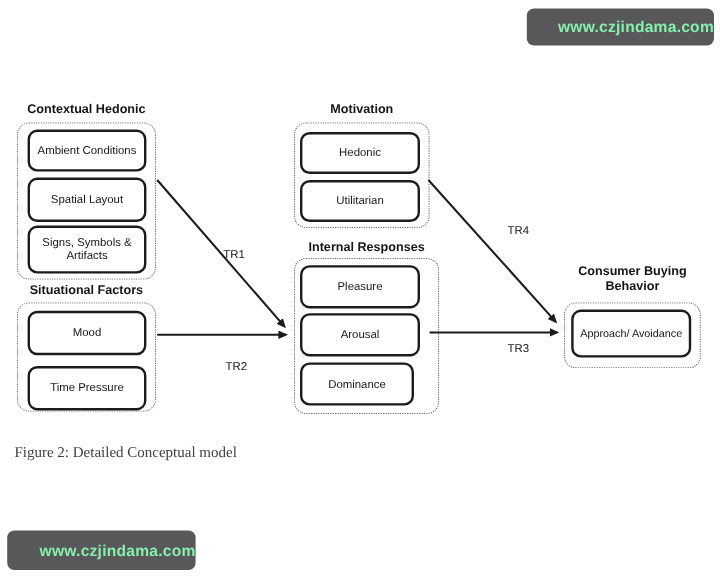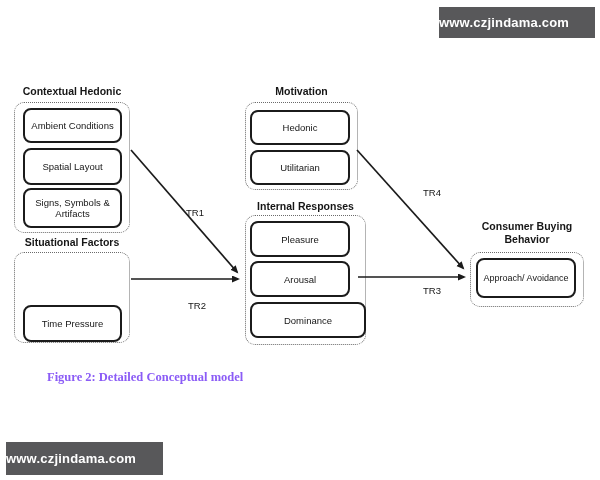--- a/index.html
+++ b/index.html
@@ -2,23 +2,23 @@
 <html><head>
 <meta charset="utf-8">
 <style>
   html,body{margin:0;padding:0;background:#fff;}
   .screen{
     position:relative;width:600px;height:480px;background:#ffffff;overflow:hidden;
     font-family:"Liberation Sans", sans-serif;color:#161616;
   }
   
   .banner{
-    position:absolute;background:#58585a;color:#ffffff;
-    display:flex;align-items:center;justify-content:flex-start;
-    font-size:13px;font-weight:bold;letter-spacing:.2px;
+    position:absolute;background:#58585a;color:#86efac;
+    display:flex;align-items:center;justify-content:flex-end;
+    font-size:13px;font-weight:bold;letter-spacing:.2px;border-radius:6px;
   }
   .banner-top{left:439px;top:7px;width:156px;height:31px;}
   .banner-bottom{left:6px;top:442px;width:157px;height:33px;}
 
   
   .group{position:absolute;}
   .group-title{
     position:absolute;left:0;top:0;width:100%;text-align:center;
     font-size:10.5px;font-weight:600;color:#161616;white-space:nowrap;
   }
@@ -34,21 +34,21 @@
     font-size:9.5px;color:#161616;line-height:11px;padding:1px 3px;
   }
   
   .arrows-svg{position:absolute;left:0;top:0;width:600px;height:480px;pointer-events:none;}
   .arrow-label{
     position:absolute;font-size:9.5px;color:#161616;width:26px;text-align:center;
   }
   
   .caption{
     position:absolute;left:12px;top:370px;
-    font-family:"Liberation Serif", serif;font-weight:bold;font-size:12.5px;color:#8b5cf6;margin-left:35px;
+    font-family:"Liberation Serif", serif;font-weight:normal;font-size:12.5px;color:#404040;
   }
 </style>
 </head>
 <body>
 
 <div class="screen">
 
   <div class="banner banner-top">
     <span>www.czjindama.com</span>
   </div>
@@ -57,36 +57,37 @@
     <div class="group-title">Contextual Hedonic</div>
     <div class="dotted-box" style="top:17px;height:131px;"></div>
     <div class="node" style="left:9px;top:63px;width:99px;height:37px;">Spatial Layout</div>
     <div class="node" style="left:9px;top:23px;width:99px;height:35px;">Ambient Conditions</div>
     <div class="node" style="left:9px;top:103px;width:99px;height:40px;">Signs, Symbols &amp; Artifacts</div>
   </div>
 
   <div class="group" style="left:14px;top:236px;width:116px;height:110px;">
     <div class="group-title">Situational Factors</div>
     <div class="dotted-box" style="top:16px;height:91px;"></div>
+    <div class="node" style="left:9px;top:23px;width:99px;height:37px;">Mood</div>
     <div class="node" style="left:9px;top:63px;width:99px;height:37px;margin-top:6px;">Time Pressure</div>
   </div>
 
   <div class="group" style="left:245px;top:85px;width:113px;height:108px;">
     <div class="group-title">Motivation</div>
     <div class="dotted-box" style="top:17px;height:88px;"></div>
     <div class="node" style="left:5px;top:25px;width:100px;height:35px;">Hedonic</div>
     <div class="node" style="left:5px;top:65px;width:100px;height:35px;">Utilitarian</div>
   </div>
 
   <div class="group" style="left:245px;top:200px;width:113px;height:148px;padding-left:8px;">
     <div class="group-title">Internal Responses</div>
     <div class="dotted-box" style="top:15px;height:130px;"></div>
     <div class="node" style="left:5px;top:21px;width:100px;height:36px;">Pleasure</div>
     <div class="node" style="left:5px;top:61px;width:100px;height:36px;">Arousal</div>
-    <div class="node" style="left:5px;top:102px;width:116px;height:36px;">Dominance</div>
+    <div class="node" style="left:5px;top:102px;width:95px;height:36px;">Dominance</div>
   </div>
 
   <div class="group" style="left:470px;top:220px;width:114px;height:90px;">
     <div class="group-title wrap">Consumer Buying Behavior</div>
     <div class="dotted-box" style="top:32px;height:55px;"></div>
     <div class="node" style="left:6px;top:38px;width:100px;height:40px;font-size:9px;">Approach/ Avoidance</div>
   </div>
 
   <svg class="arrows-svg" viewBox="0 0 600 480">
     <defs>

